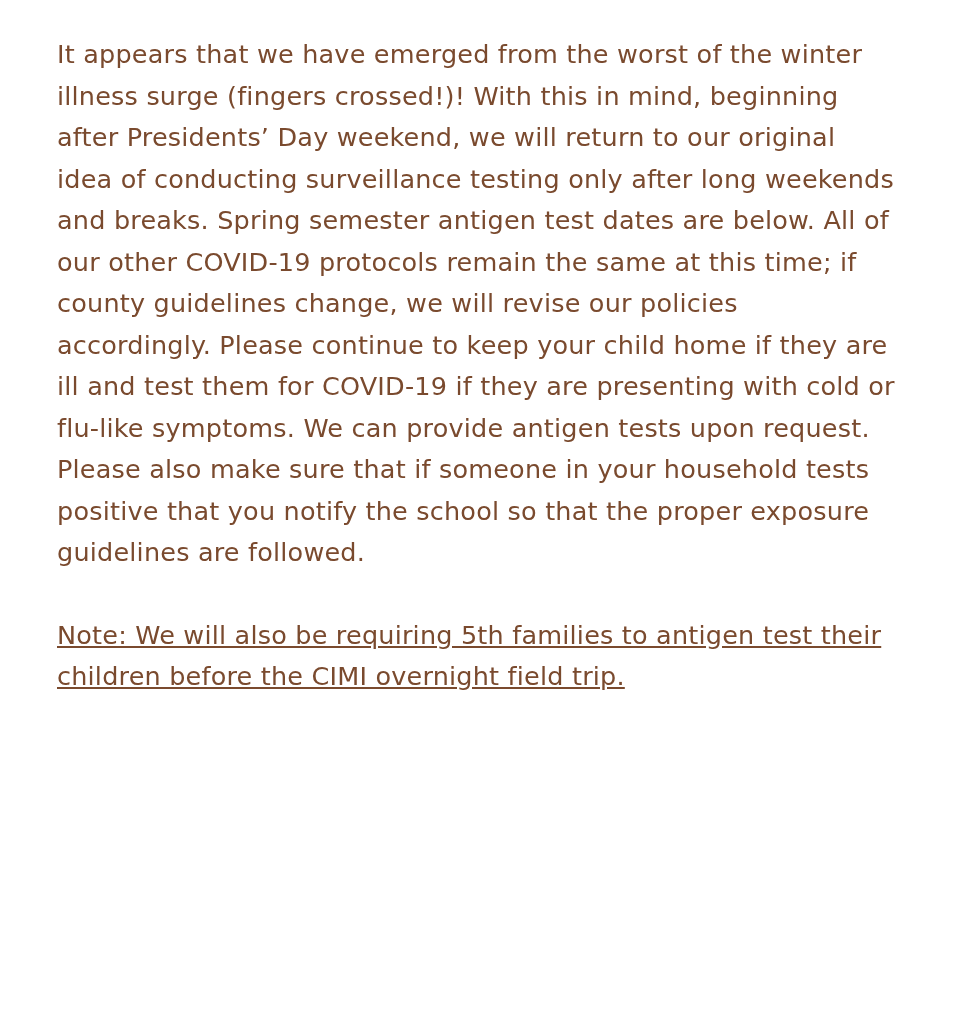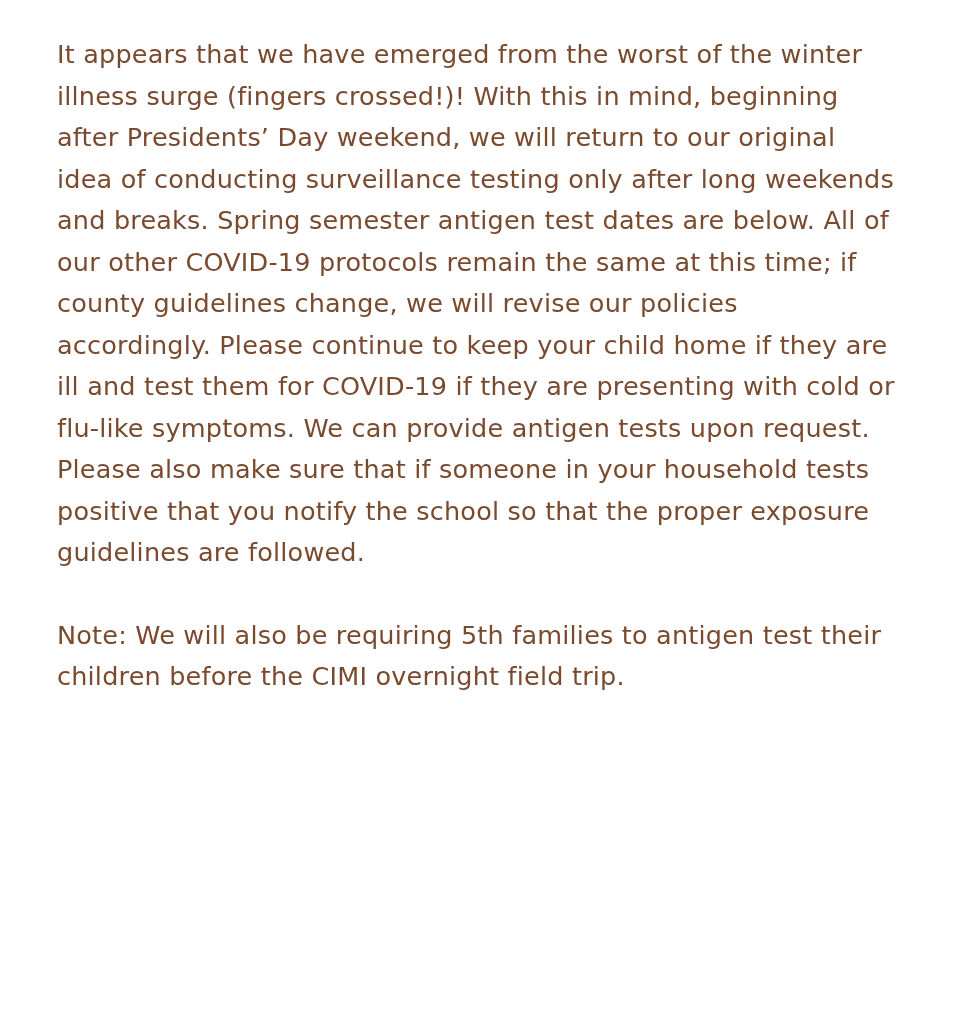--- a/index.html
+++ b/index.html
@@ -26,20 +26,21 @@
   .dates-heading {
     font-weight: bold;
     font-style: italic;
     font-size: 26px;
   }
   .date-line {
     font-weight: normal;
   }
   .note {
     margin-top: 41px;
+    text-decoration: underline;
   }
 </style>
 </head>
 <body>
 
 <main class="newsletter">
   <div class="block">
 
     <p class="intro">It appears that we have emerged from the worst of the winter illness surge (fingers crossed!)! With this in mind, beginning after Presidents’ Day weekend, we will return to our original idea of conducting surveillance testing only after long weekends and breaks. Spring semester antigen test dates are below. All of our other COVID-19 protocols remain the same at this time; if county guidelines change, we will revise our policies accordingly. Please continue to keep your child home if they are ill and test them for COVID-19 if they are presenting with cold or flu-like symptoms. We can provide antigen tests upon request. Please also make sure that if someone in your household tests positive that you notify the school so that the proper exposure guidelines are followed.</p>
 

